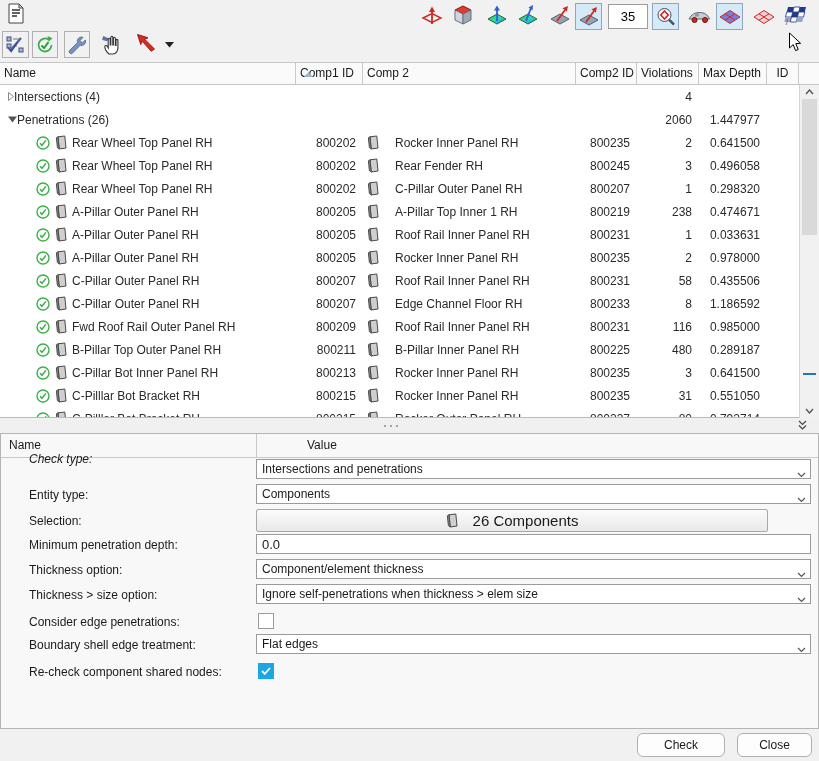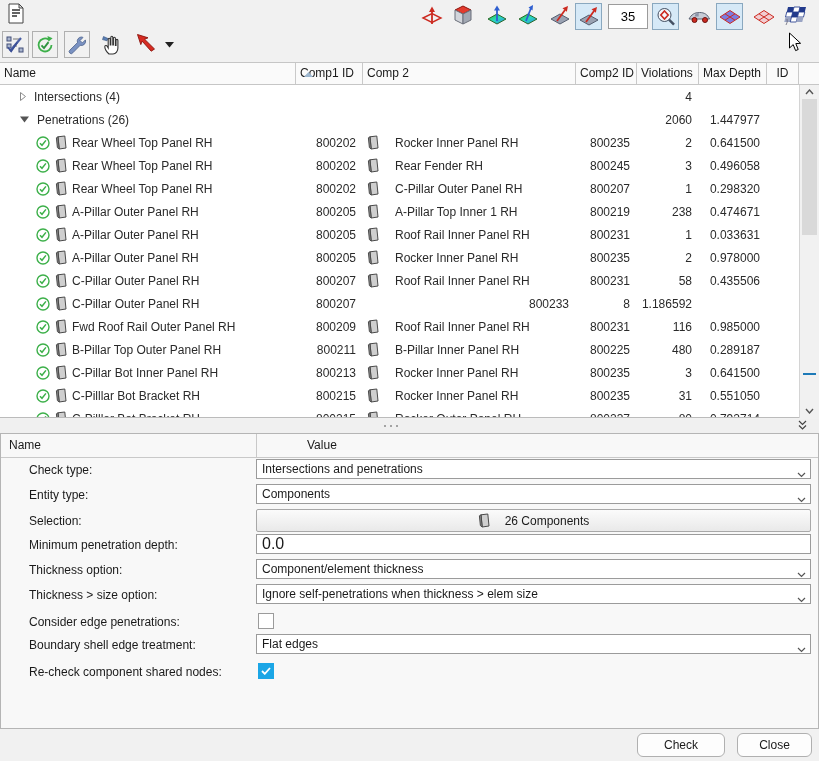--- a/index.html
+++ b/index.html
@@ -14,21 +14,21 @@
   
   .thead{position:absolute;left:0;top:62px;width:819px;height:23px;background:#fafafa;border-top:1px solid #c6c6c6;border-bottom:1px solid #c6c6c6;box-sizing:border-box;display:grid;grid-template-columns:296px 67px 213px 61px 62px 68px 32px 20px;}
   .hcell{position:relative;border-right:1px solid #c9c9c9;line-height:21px;padding-left:4px;color:#1a1a1a;overflow:hidden;white-space:nowrap;}
   .hcell:last-child{border-right:none;}
   .sortmark{position:absolute;left:8px;top:0px;}
   .tbody{position:absolute;left:0;top:85px;width:799px;height:333px;background:#fff;overflow:hidden;border-bottom:1px solid #bbb;box-sizing:border-box;}
   .rows-repeat{display:contents;}
   .trow{display:grid;grid-template-columns:296px 67px 213px 61px 62px 68px 32px;height:23px;align-items:center;background:#fff;}
   .cell{overflow:hidden;white-space:nowrap;color:#2a2a2a;}
   .cell.name{display:flex;align-items:center;gap:5px;padding-left:36px;}
-  .cell.gname{display:flex;align-items:center;gap:8px;padding-left:20px;}
+  .cell.gname{display:flex;align-items:center;padding-left:8px;}
   .cell.name2{display:flex;align-items:center;gap:16px;padding-left:4px;}
   .cell.num{text-align:right;padding-right:7px;}
   .okicon,.compicon,.expander{display:inline-flex;align-items:center;flex:0 0 auto;}
   
   .vscroll{position:absolute;left:799px;top:85px;width:20px;height:333px;background:#f1f1f1;border-left:1px solid #d4d4d4;box-sizing:border-box;}
   .sbtn{position:absolute;left:0;width:19px;height:14px;display:flex;align-items:center;justify-content:center;}
   .sthumb{position:absolute;left:2px;width:15px;background:#d9d9d9;}
   .smark{position:absolute;left:3px;width:13px;height:2px;background:#1d7ab8;}
   
   .splitter{position:absolute;left:0;top:419px;width:819px;height:14px;background:#f0f0f0;}
@@ -36,22 +36,22 @@
   .dots i{width:2px;height:2px;background:#8a8a8a;border-radius:50%;}
   
   .formpane{position:absolute;left:0;top:433px;width:819px;height:296px;background:#f8f8f8;border:1px solid #b5b5b5;box-sizing:border-box;}
   .fhead{position:absolute;left:0;top:0;width:100%;height:24px;border-bottom:1px solid #c9c9c9;box-sizing:border-box;}
   .fhead .n{position:absolute;left:8px;top:4px;color:#1a1a1a;}
   .fhead .v{position:absolute;left:263px;top:4px;color:#1a1a1a;margin-left:43px;}
   .fdiv{position:absolute;left:255px;top:0;width:1px;height:24px;background:#c9c9c9;}
   .flabel{position:absolute;left:28px;color:#1a1a1a;white-space:nowrap;}
   .fsel{position:absolute;left:255px;width:555px;height:20px;background:#fff;border:1px solid #9b9b9b;box-sizing:border-box;display:flex;align-items:center;padding:0 14px 0 5px;}
   .fsel .chev{position:absolute;right:4px;top:7px;}
-  .finput{position:absolute;left:255px;width:555px;height:20px;background:#fff;border:1px solid #9b9b9b;box-sizing:border-box;font-family:"Liberation Sans",sans-serif;font-size:16px;padding:0 5px;color:#1a1a1a;}
-  .fbtn{position:absolute;left:255px;width:555px;height:23px;border:1px solid #a8a8a8;border-radius:2px;background:linear-gradient(#fbfbfb,#e9e9e9);box-sizing:border-box;display:flex;align-items:center;justify-content:center;gap:15px;font-size:12px;color:#1a1a1a;}
+  .finput{position:absolute;left:255px;width:555px;height:20px;background:#fff;border:1px solid #9b9b9b;box-sizing:border-box;font-family:"Liberation Sans",sans-serif;font-size:13px;padding:0 5px;color:#1a1a1a;}
+  .fbtn{position:absolute;left:255px;width:512px;height:23px;border:1px solid #a8a8a8;border-radius:2px;background:linear-gradient(#fbfbfb,#e9e9e9);box-sizing:border-box;display:flex;align-items:center;justify-content:center;gap:15px;font-size:15px;color:#1a1a1a;}
   .checkbox{position:absolute;left:257px;width:16px;height:16px;background:#fff;border:1px solid #9b9b9b;box-sizing:border-box;display:flex;align-items:center;justify-content:center;}
   .checkbox svg{visibility:hidden;}
   .checkbox.checked{background:#1ba6e6;border-color:#1ba6e6;}
   .checkbox.checked svg{visibility:visible;}
   
   .fbutton{position:absolute;top:733px;height:24px;border:1px solid #b0b0b0;border-radius:6px;background:#fdfdfd;font-family:"Liberation Sans",sans-serif;font-size:12px;color:#1a1a1a;}
   .txt{overflow:hidden;text-overflow:clip;white-space:nowrap;}
 </style>
 </head>
 <body>
@@ -502,20 +502,29 @@
             </span>
             <span class="compicon">
               <svg width="12" height="15" viewBox="0 0 12 15">
                 <path d="M3 1.8 L9.8 1 L11 13 L4.2 14 Z" fill="#cfcfcf" stroke="#4a4a4a"></path>
                 <path d="M3 1.8 L4.2 14 L2.4 12.6 L1.4 2.8 Z" fill="#8f8f8f" stroke="#4a4a4a"></path>
               </svg>
             </span>
             <span class="txt">C-Pillar Outer Panel RH</span>
           </div>
           <div class="cell num">800207</div>
+          <div class="cell name2">
+            <span class="compicon">
+              <svg width="12" height="15" viewBox="0 0 12 15">
+                <path d="M3 1.8 L9.8 1 L11 13 L4.2 14 Z" fill="#cfcfcf" stroke="#4a4a4a"></path>
+                <path d="M3 1.8 L4.2 14 L2.4 12.6 L1.4 2.8 Z" fill="#8f8f8f" stroke="#4a4a4a"></path>
+              </svg>
+            </span>
+            <span class="txt">Edge Channel Floor RH</span>
+          </div>
           <div class="cell num">800233</div>
           <div class="cell num">8</div>
           <div class="cell num">1.186592</div>
           <div class="cell"></div>
         </div>
       
         <div class="trow child">
           <div class="cell name">
             <span class="okicon">
               <svg width="14" height="14" viewBox="0 0 14 14">
@@ -704,21 +713,21 @@
         </svg></div>
   </div>
 
   <div class="formpane">
     <div class="fhead">
       <span class="n">Name</span>
       <span class="v">Value</span>
       <span class="fdiv"></span>
     </div>
 
-    <div class="flabel" style="top:29px;">Check type:</div>
+    <div class="flabel" style="top:18px;font-style:italic;">Check type:</div>
     <div class="fsel" style="top:25px;">
       <span class="txt">Intersections and penetrations</span>
       <span class="chev"><svg width="9" height="6" viewBox="0 0 9 6">
             <polyline points="1,1 4.5,4.5 8,1" fill="none" stroke="#555" stroke-width="1.2"></polyline>
           </svg></span>
     </div>
 
     <div class="flabel" style="top:54px;">Entity type:</div>
     <div class="fsel" style="top:50px;">
       <span class="txt">Components</span>

